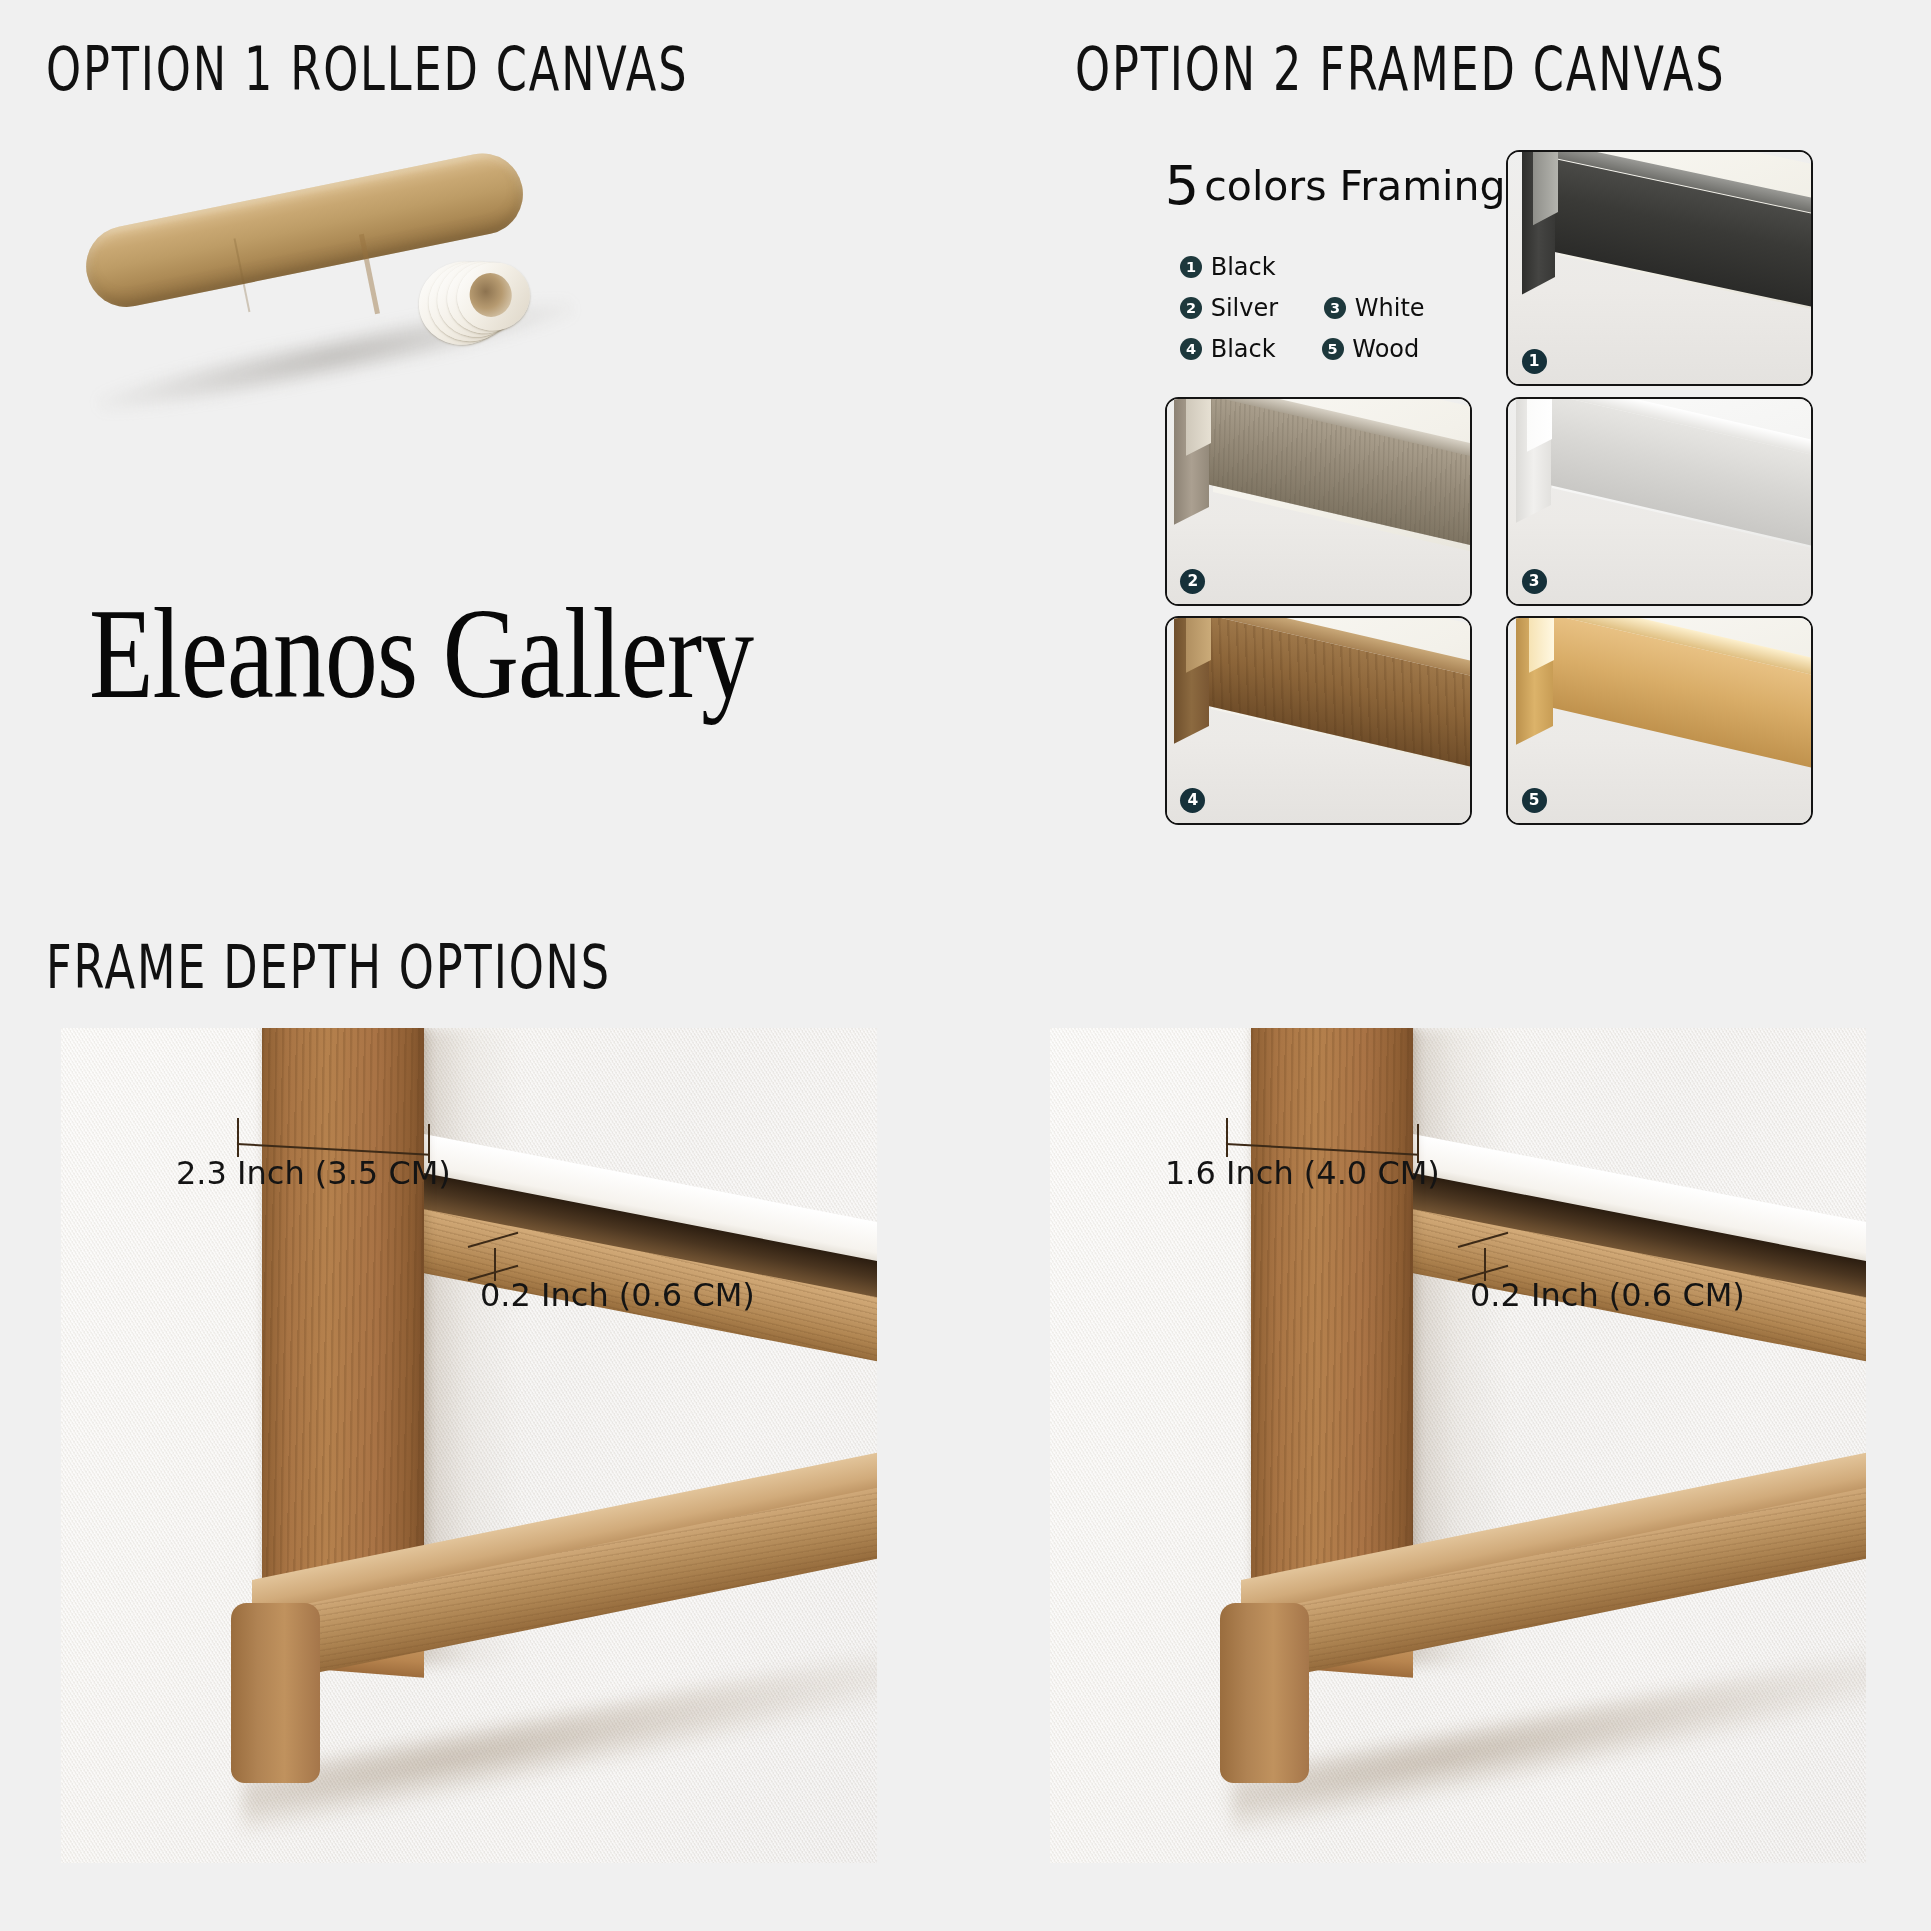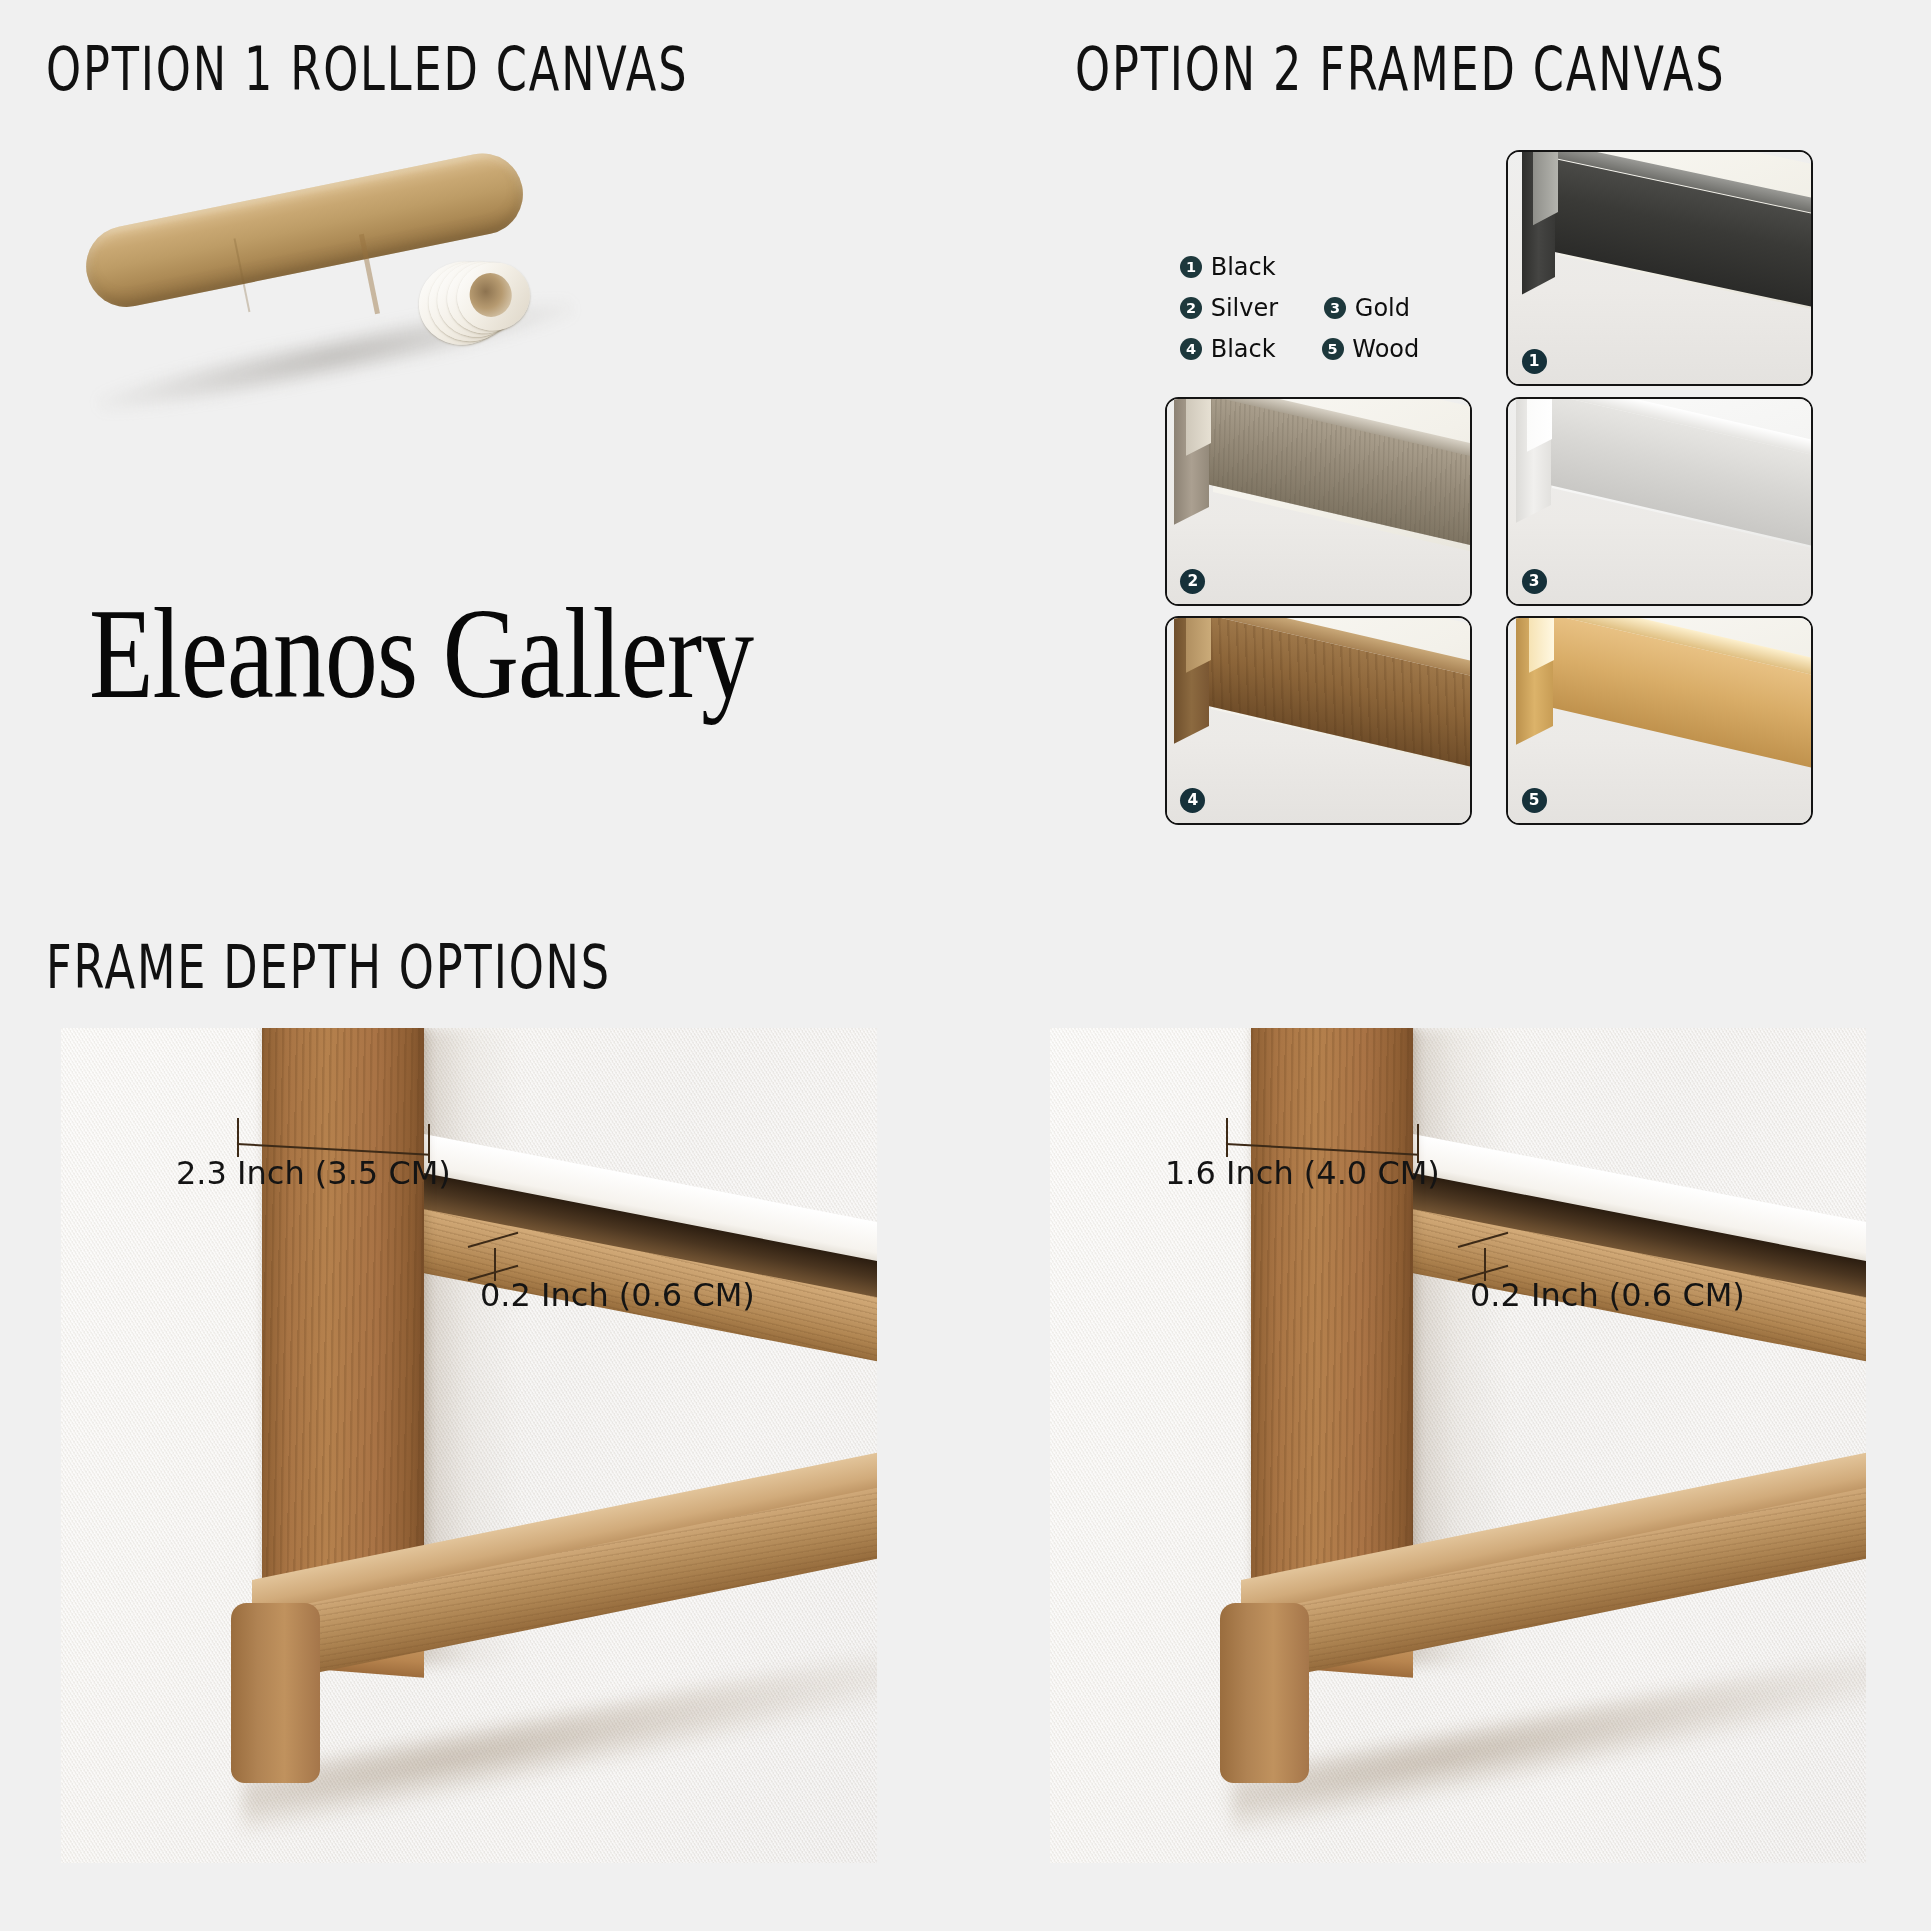--- a/index.html
+++ b/index.html
@@ -360,32 +360,36 @@
     <div class="canvas-core"></div>
   </div>
 </div>
 
 <div id="brand-wordmark">Eleanos Gallery</div>
 
 <div class="marker-heading" id="heading-option2">OPTION 2 FRAMED CANVAS</div>
 
 <div id="framing-colors-block">
 
+  <div id="framing-title">
+    <span class="count">5</span>
+    <span class="label">colors Framing</span>
+  </div>
 
   <div class="legend-list">
     <div class="legend-row">
       <span class="legend-entry">
         <span class="legend-badge">1</span><span class="legend-text">Black</span>
       </span>
     </div>
     <div class="legend-row">
       <span class="legend-entry">
         <span class="legend-badge">2</span><span class="legend-text">Silver</span>
       </span><span class="legend-entry col2">
-        <span class="legend-badge">3</span><span class="legend-text">Gold</span>
+        <span class="legend-badge">3</span><span class="legend-text">White</span>
       </span>
     </div>
     <div class="legend-row">
       <span class="legend-entry">
         <span class="legend-badge">4</span><span class="legend-text">Black</span>
       </span><span class="legend-entry col2">
         <span class="legend-badge">5</span><span class="legend-text">Wood</span>
       </span>
     </div>
   </div>

